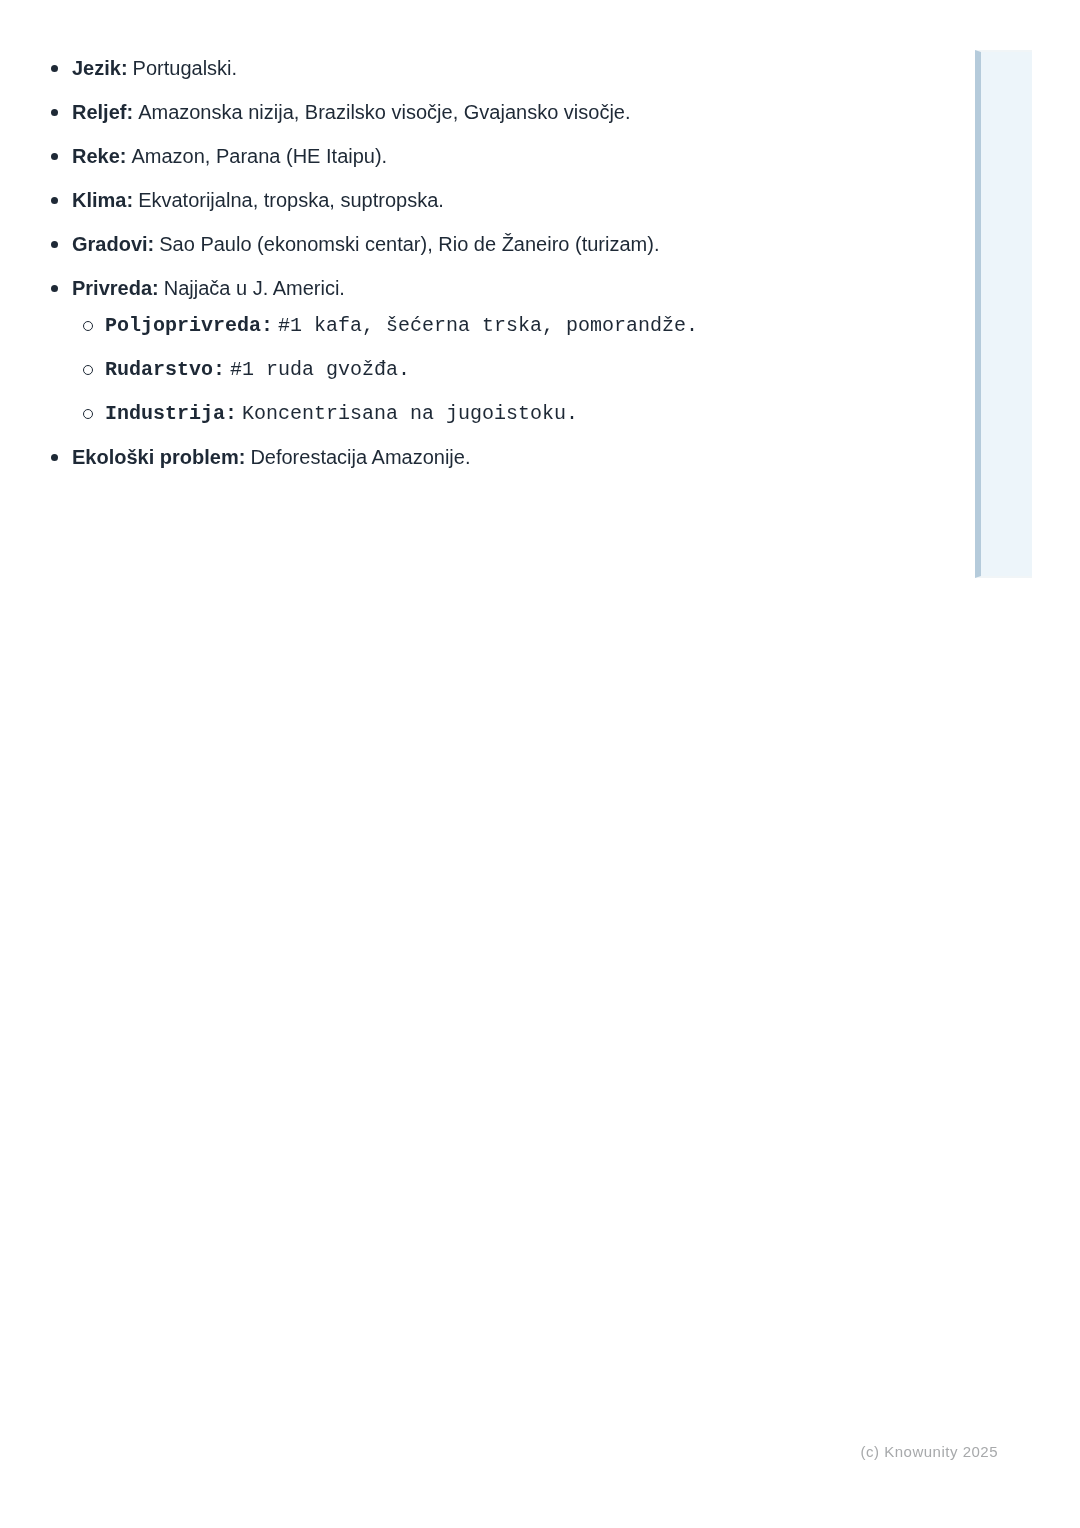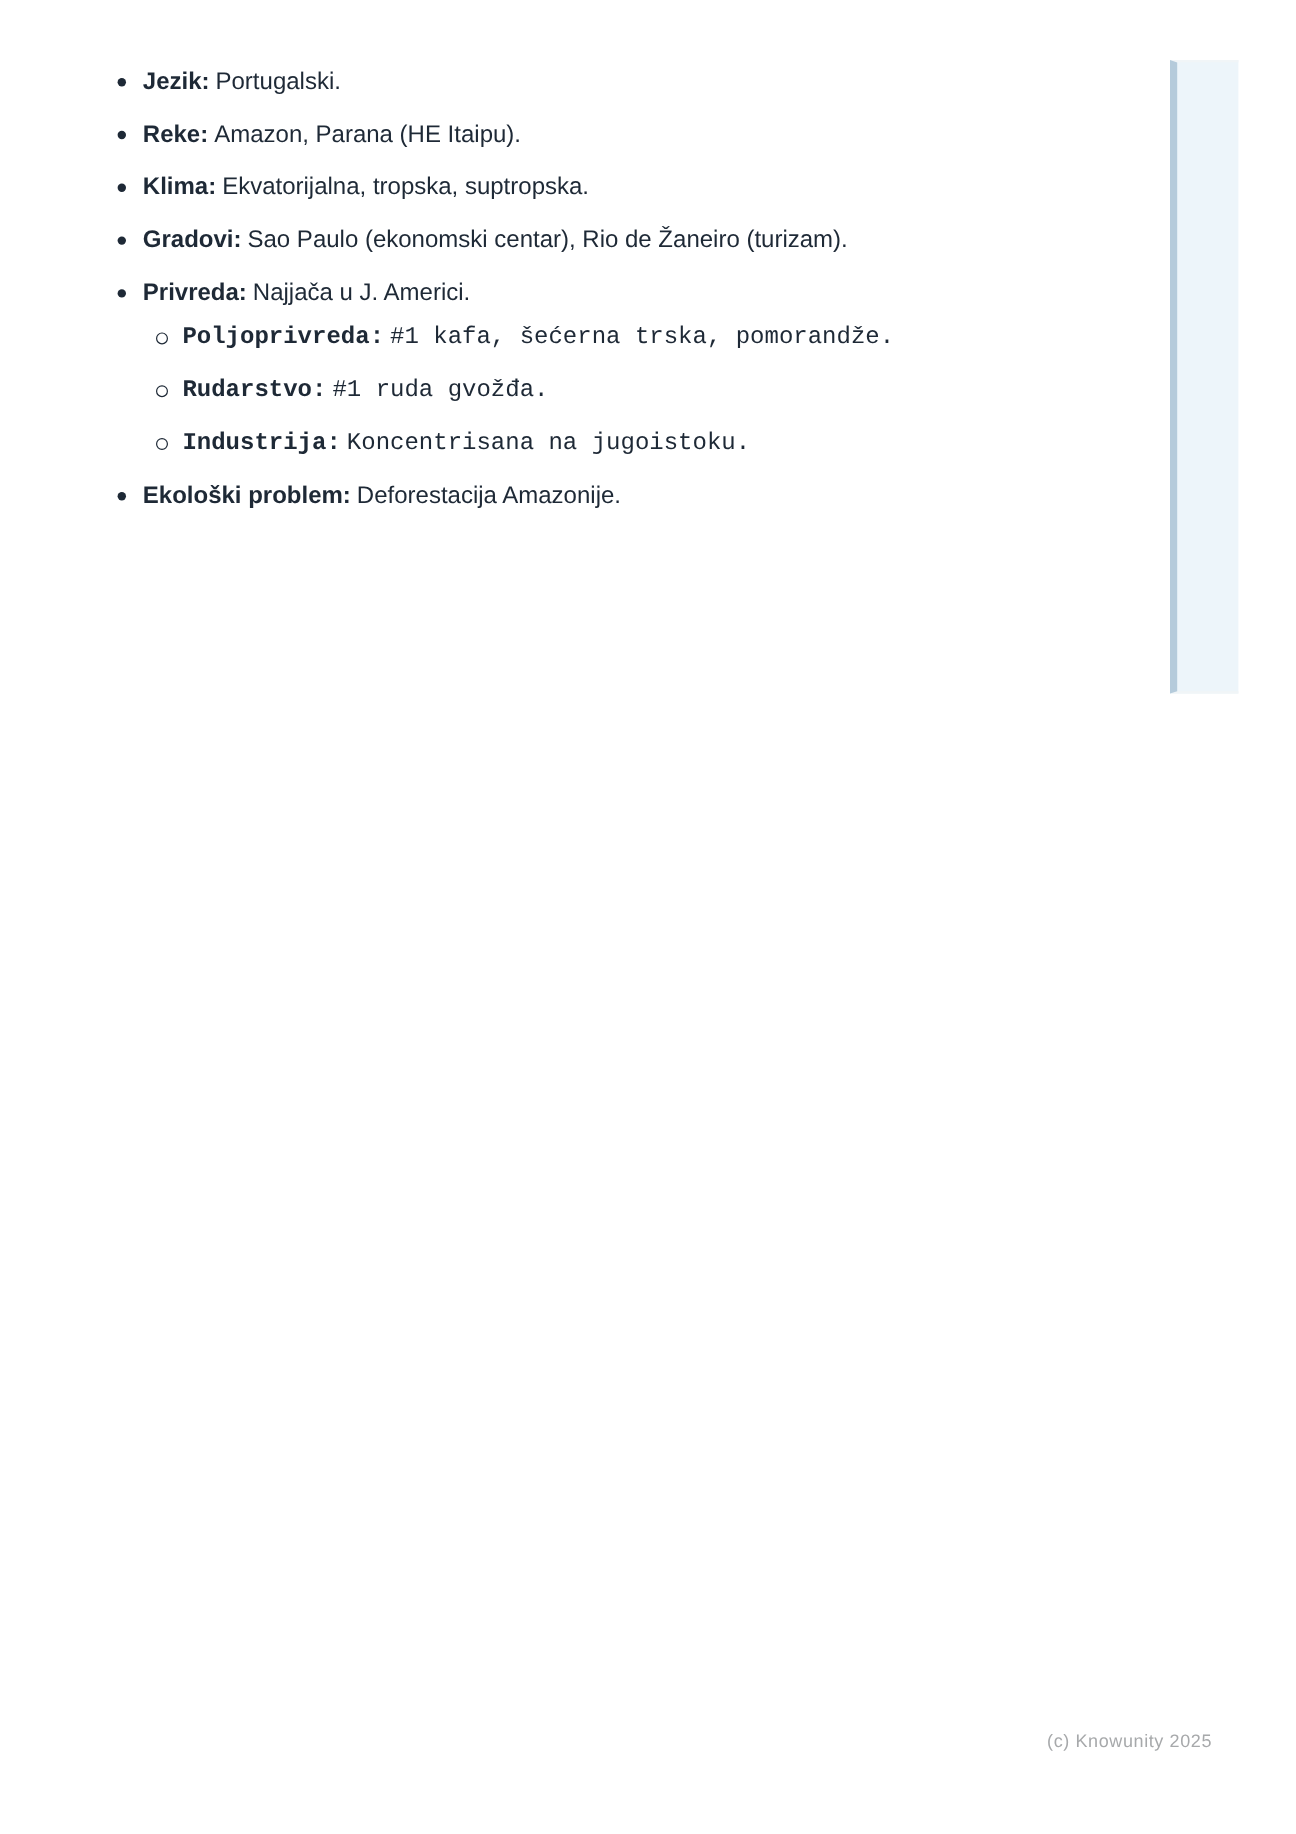--- a/index.html
+++ b/index.html
@@ -16,21 +16,21 @@
 
   .content {
     position: absolute;
     top: 56px;
     left: 0;
     right: 80px;
   }
 
   ul.bullet-list {
     list-style: none;
-    padding-left: 119px;
+    padding-left: 72px;
     font-size: 20px;
     line-height: 25px;
   }
   ul.bullet-list > li {
     position: relative;
     margin-bottom: 19px;
   }
   ul.bullet-list > li > .line { display: block; }
 
   
@@ -85,36 +85,39 @@
     height: 528px;
     background: #edf5fa;
     border-left: 6px solid #b5cbdb;
     border-top: 2px solid #f1f5f7;
     border-bottom: 2px solid #f1f5f7;
   }
 
   .footer {
     position: absolute;
     top: 1443px;
-    right: 70px;
+    right: 82px;
     font-size: 15px;
     letter-spacing: 0.5px;
     color: #a7a9ab;
   }
 </style>
 </head>
 <body>
 
 <div class="content">
   <ul class="bullet-list">
 
     <li>
       <span class="line"><span class="lbl">Jezik:</span><span>Portugalski.</span></span>
     </li>
 
+    <li>
+      <span class="line"><span class="lbl">Reljef:</span><span>Amazonska nizija, Brazilsko visočje, Gvajansko visočje.</span></span>
+    </li>
 
     <li>
       <span class="line"><span class="lbl">Reke:</span><span>Amazon, Parana (HE Itaipu).</span></span>
     </li>
 
     <li>
       <span class="line"><span class="lbl">Klima:</span><span>Ekvatorijalna, tropska, suptropska.</span></span>
     </li>
 
 

